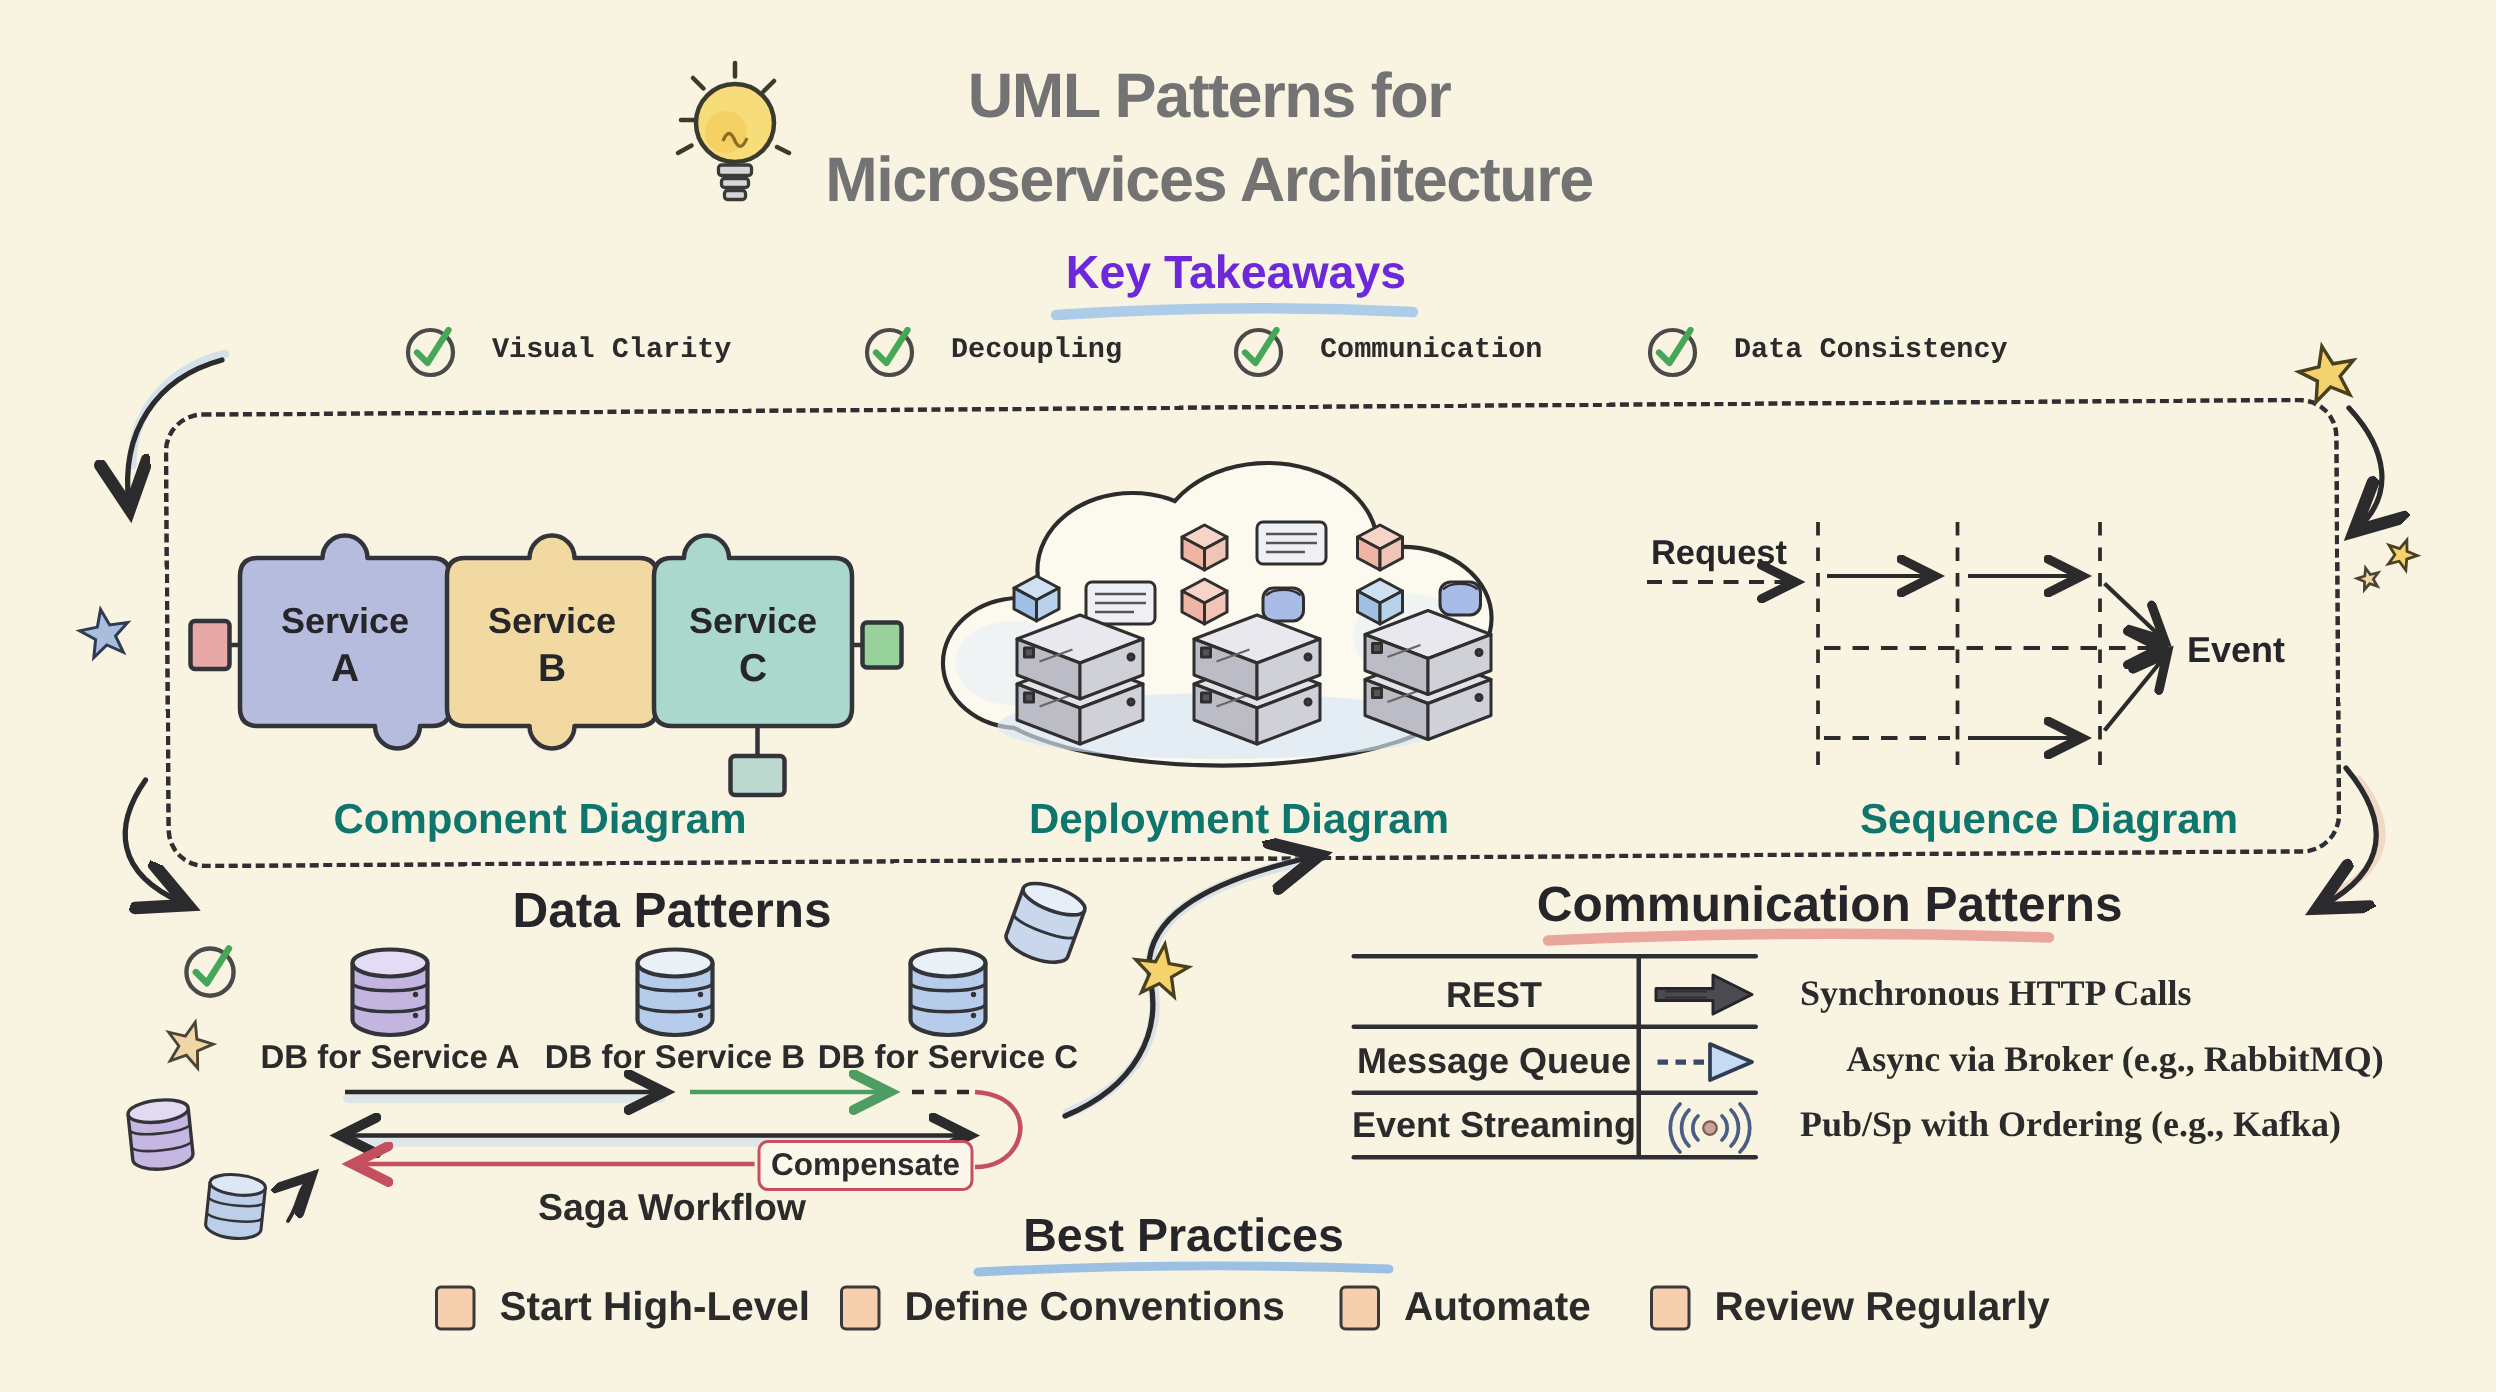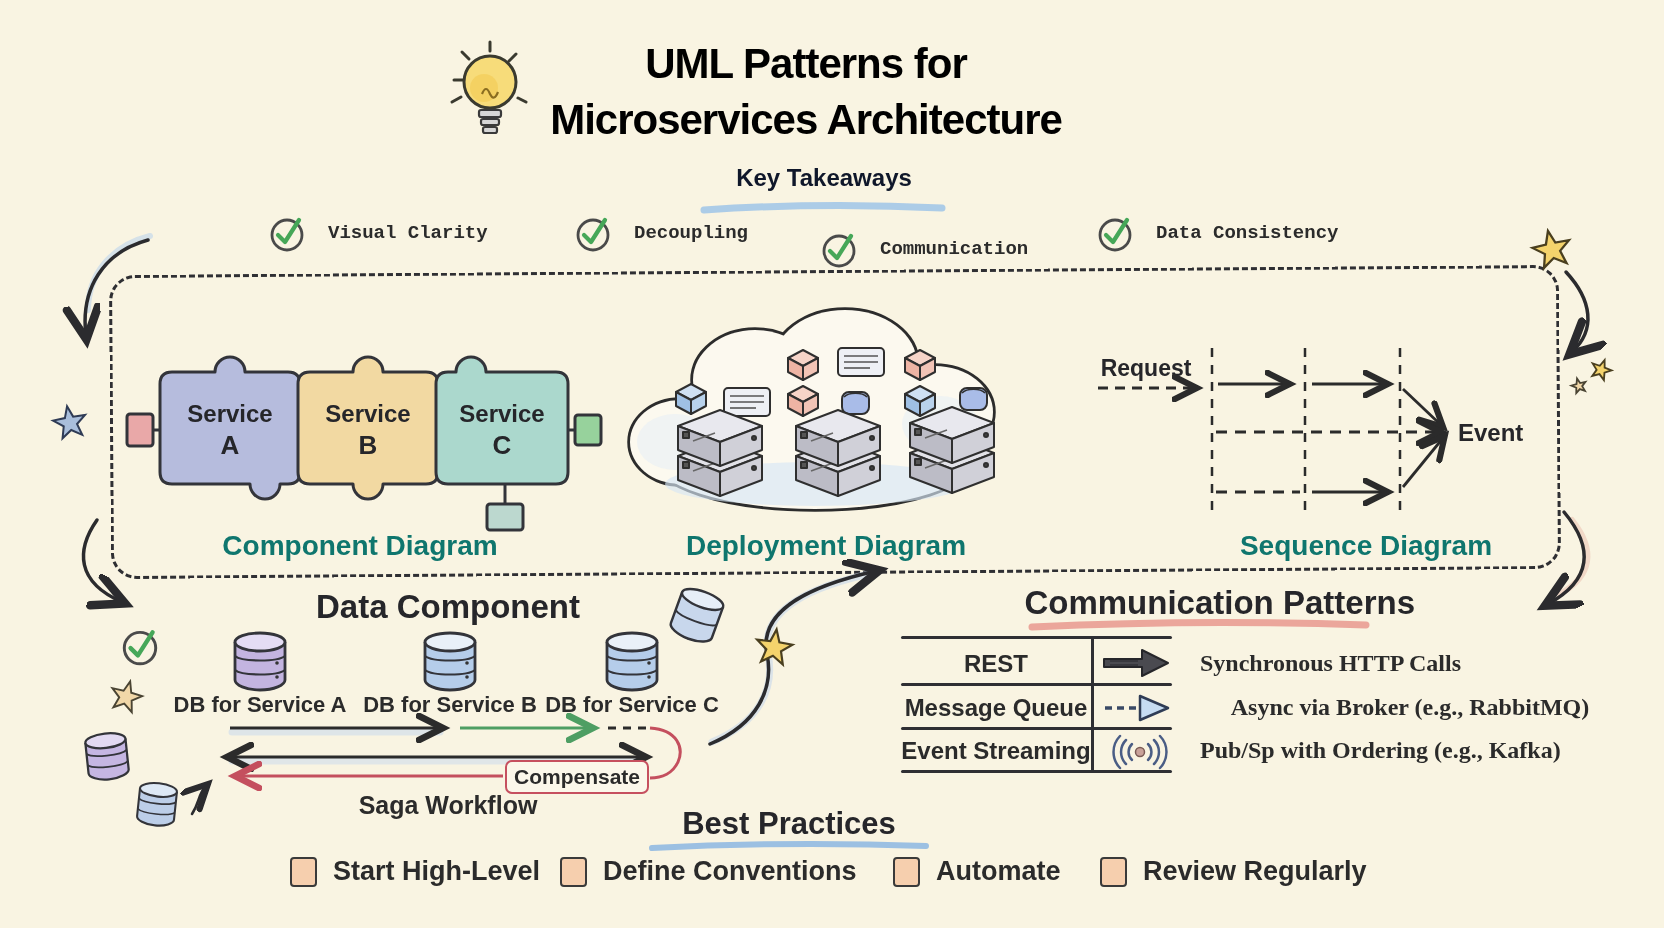--- a/index.html
+++ b/index.html
@@ -1,21 +1,21 @@
 <!DOCTYPE html>
 <html><head>
 <meta charset="utf-8">
 <style>
   html,body{margin:0;padding:0;background:#e8e4d4;}
   .canvas{position:relative;width:1664px;height:928px;background:#f9f4e2;overflow:hidden;
           font-family:"Liberation Sans","DejaVu Sans",sans-serif;color:#2b2b2b;}
   .abs{position:absolute;}
   .ctr{text-align:center;}
-  .title-line{font-size:42px;font-weight:700;letter-spacing:-1px;line-height:56px;color:#000000;}
-  .kt-head{font-size:24px;font-weight:700;color:#0f172a;}
+  .title-line{font-size:42px;font-weight:700;letter-spacing:-1px;line-height:56px;color:#737373;}
+  .kt-head{font-size:31px;font-weight:700;color:#6d28d9;}
   .sec-head{font-size:33px;font-weight:700;color:#26262a;}
   .bp-head{font-size:31px;font-weight:700;color:#26262a;}
   .diag-label{font-size:28px;font-weight:700;color:#0f766e;text-align:center;}
   .check-item{display:flex;align-items:center;gap:20px;font-size:19px;font-weight:700;font-family:Liberation Mono, monospace;}
   .bp-item{display:flex;align-items:center;gap:16px;font-size:27px;font-weight:700;}
   .bullet-sq{width:23px;height:26px;background:#f6cfae;border:2.5px solid #3a3a3a;border-radius:4px;}
   .dashed-box{border:3.5px dashed #2f2f33;border-radius:26px;transform:rotate(-0.4deg);}
   .db-label{font-size:22px;font-weight:700;}
   .tbl-line{background:#2f2f33;border-radius:2px;}
   .tbl-label{font-size:24px;font-weight:700;}
@@ -98,21 +98,21 @@
     </svg>
     <span>Visual Clarity</span>
   </div>
   <div class="abs check-item" style="left:572px;top:212px;">
     <svg width="42" height="42" viewBox="0 0 42 42">
       <circle cx="21" cy="23" r="15" fill="none" stroke="#4a4a4a" stroke-width="2.8"></circle>
       <path d="M12,23 L19,30 L33,8" fill="none" stroke="#46a758" stroke-width="4.2" stroke-linecap="round" stroke-linejoin="round"></path>
     </svg>
     <span>Decoupling</span>
   </div>
-  <div class="abs check-item" style="left:818px;top:228px;">
+  <div class="abs check-item" style="left:818px;top:212px;">
     <svg width="42" height="42" viewBox="0 0 42 42">
       <circle cx="21" cy="23" r="15" fill="none" stroke="#4a4a4a" stroke-width="2.8"></circle>
       <path d="M12,23 L19,30 L33,8" fill="none" stroke="#46a758" stroke-width="4.2" stroke-linecap="round" stroke-linejoin="round"></path>
     </svg>
     <span>Communication</span>
   </div>
   <div class="abs check-item" style="left:1094px;top:212px;">
     <svg width="42" height="42" viewBox="0 0 42 42">
       <circle cx="21" cy="23" r="15" fill="none" stroke="#4a4a4a" stroke-width="2.8"></circle>
       <path d="M12,23 L19,30 L33,8" fill="none" stroke="#46a758" stroke-width="4.2" stroke-linecap="round" stroke-linejoin="round"></path>
@@ -287,21 +287,21 @@
       <path d="M313,49 L351,85" marker-end="url(#mseq)"></path>
       <path d="M126,92 L348,92" stroke-dasharray="11,8" marker-end="url(#mseq)"></path>
       <path d="M313,147 L353,98" marker-end="url(#mseq)"></path>
       <path d="M126,152 L210,152" stroke-dasharray="11,8"></path>
       <path d="M222,152 L295,152" marker-end="url(#mseq)"></path>
     </g>
     <text x="368" y="101" font-size="24" text-anchor="start">Event</text>
   </svg>
   <div class="abs ctr diag-label" style="left:1216px;top:530px;width:300px;">Sequence Diagram</div>
 
-  <div class="abs ctr sec-head" style="left:248px;top:588px;width:400px;">Data Component</div>
+  <div class="abs ctr sec-head" style="left:248px;top:588px;width:400px;">Data Patterns</div>
 
   <svg class="abs" style="left:118px;top:624px;" width="44" height="44" viewBox="0 0 42 42">
     <circle cx="21" cy="23" r="15" fill="none" stroke="#4a4a4a" stroke-width="2.8"></circle>
     <path d="M12,23 L19,30 L33,8" fill="none" stroke="#46a758" stroke-width="4.2" stroke-linecap="round" stroke-linejoin="round"></path>
   </svg>
 
   <svg class="abs" style="left:84px;top:731px;transform:rotate(-6deg);" width="46" height="50" viewBox="0 0 56 62">
     <path d="M3,12 V50 C3,55 14,60 28,60 C42,60 53,55 53,50 V12" fill="#c5b6e2" stroke="#33343a" stroke-width="2.8"></path>
     <ellipse cx="28" cy="12" rx="25" ry="9" fill="#e2d9f2" stroke="#33343a" stroke-width="2.8"></ellipse>
     <path d="M3,26 C10,32 46,32 53,26" fill="none" stroke="#33343a" stroke-width="2.2"></path>

